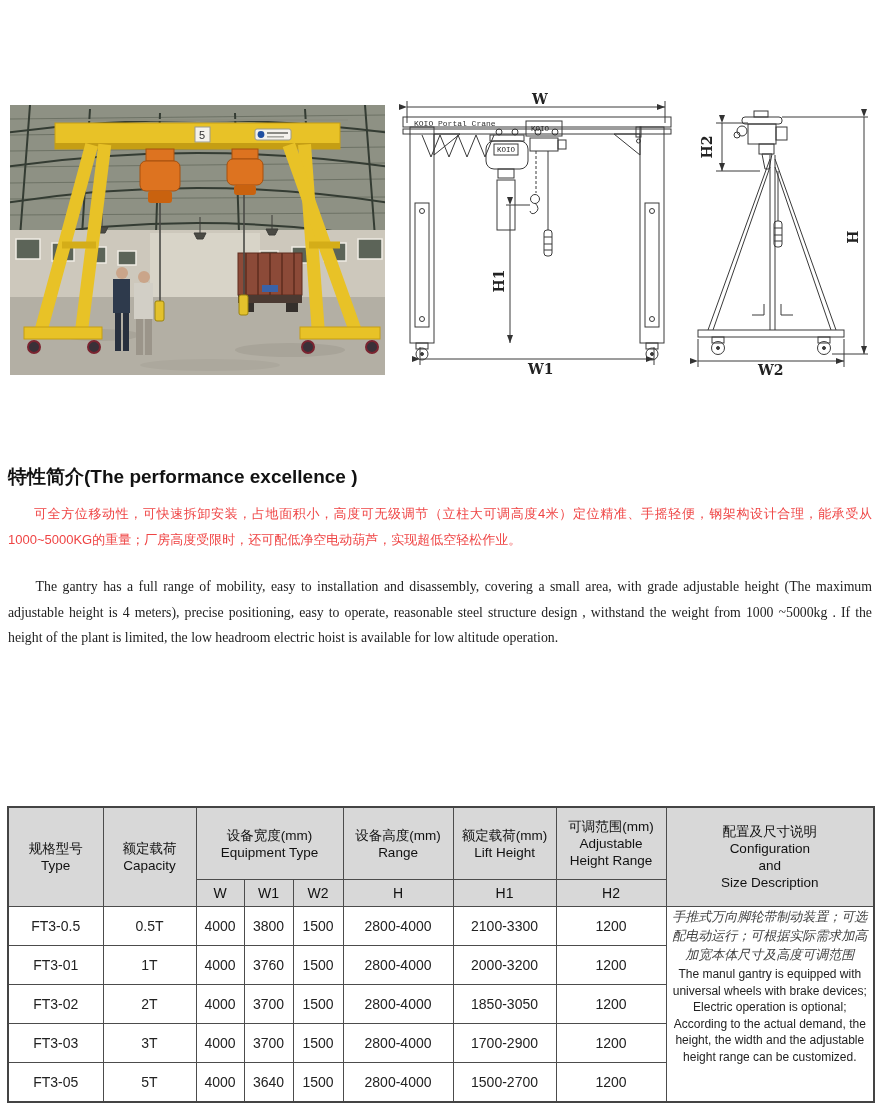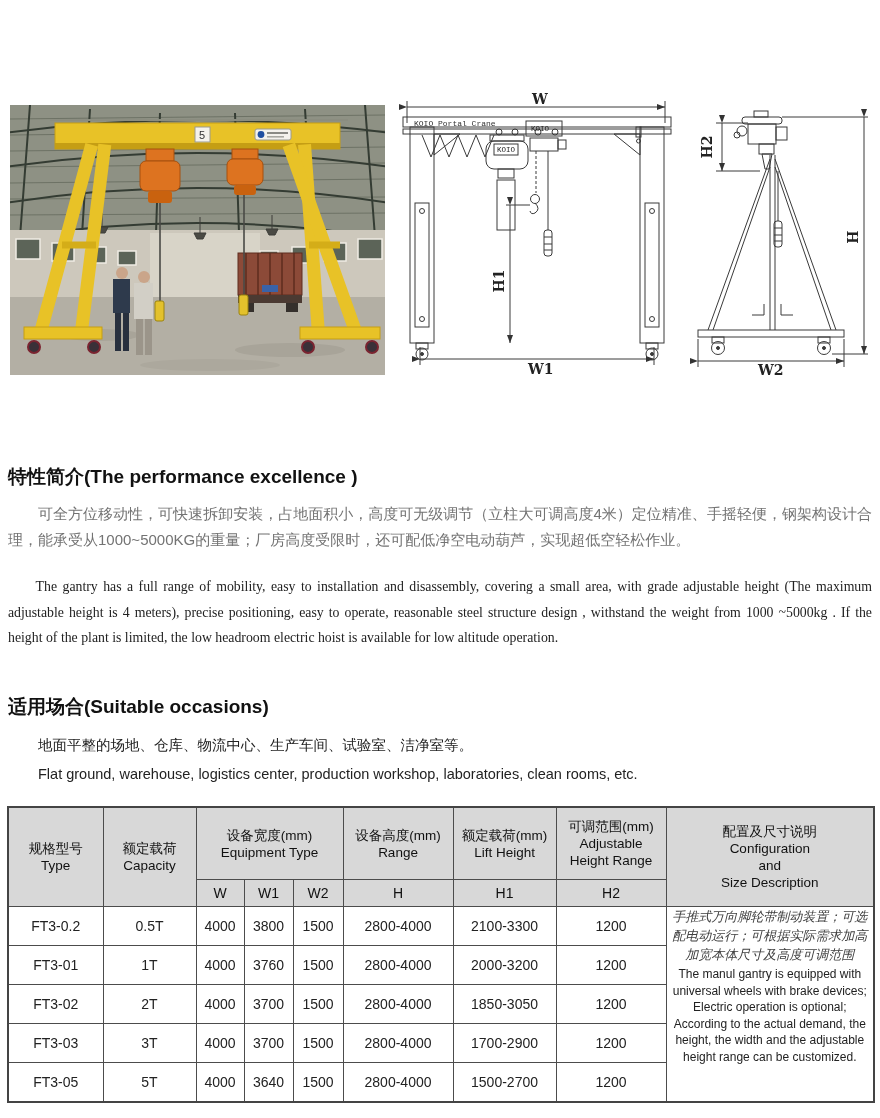--- a/index.html
+++ b/index.html
@@ -9,21 +9,21 @@
   }
   .fig { position:absolute; }
   #photo-fig { left:10px; top:105px; }
   #front-fig { left:398px; top:93px; }
   #side-fig  { left:686px; top:93px; }
 
   .sec { position:absolute; left:8px; width:864px; }
   #sec-performance { top:464px; }
   #sec-occasions   { top:694px; }
   .sec-heading { margin:0; font-size:19px; font-weight:bold; color:#111; }
-  .para-zh { margin:11px 0 0 0; font-size:15px; line-height:26px; text-indent:2em; text-align:justify; color:#737373; }
+  .para-zh { margin:11px 0 0 0; font-size:13px; line-height:26px; text-indent:2em; text-align:justify; color:#ef4444; }
   .para-en { margin:21px 0 0 0; font-size:13.8px; line-height:25.5px; text-indent:2em; text-align:justify; color:#222;font-family:Liberation Serif, serif; }
   .occ-line { margin:0; padding-left:30px; font-size:14.5px; line-height:29px; color:#222; }
   .occ-first { margin-top:11px; }
 
   table.spec { position:absolute; left:7px; top:806px; width:866px;
     border-collapse:collapse; table-layout:fixed; border:2px solid #444; }
   .spec th, .spec td { border:1px solid #4c4c4c; text-align:center; font-weight:normal; padding:0; }
   .spec thead th { background:#d8d8d8; color:#111; font-size:13.5px; line-height:17px; }
   .spec thead tr.h1 th { height:71px; }
   .spec thead tr.h2 th { height:26px; font-size:14px; }
@@ -294,25 +294,20 @@
     <text class="dim-label" x="172" y="144" transform="rotate(-90 172 144)" text-anchor="middle">H</text>
     <text class="dim-label" x="72" y="282">W2</text>
   </svg>
 
   <div class="sec" id="sec-performance">
     <h2 class="sec-heading">特性简介(The performance excellence )</h2>
     <p class="para-zh">可全方位移动性，可快速拆卸安装，占地面积小，高度可无级调节（立柱大可调高度4米）定位精准、手摇轻便，钢架构设计合理，能承受从1000~5000KG的重量；厂房高度受限时，还可配低净空电动葫芦，实现超低空轻松作业。</p>
     <p class="para-en">The gantry has a full range of mobility, easy to installation and disassembly, covering a small area, with grade adjustable height (The maximum adjustable height is 4 meters),  precise positioning, easy to operate, reasonable steel structure design , withstand the weight from 1000 ~5000kg . If the height of the plant is limited,  the  low headroom electric hoist is available  for low altitude operation.</p>
   </div>
 
-  <div class="sec" id="sec-occasions">
-    <h2 class="sec-heading">适用场合(Suitable occasions)</h2>
-    <p class="occ-line occ-first">地面平整的场地、仓库、物流中心、生产车间、试验室、洁净室等。</p>
-    <p class="occ-line">Flat ground, warehouse, logistics center, production workshop, laboratories, clean rooms, etc.</p>
-  </div>
 
   <table class="spec">
     <colgroup>
       <col style="width:95px">
         <col style="width:93px">
       <col style="width:48px">
         <col style="width:49px">
         <col style="width:50px">
       <col style="width:110px">
         <col style="width:103px">
@@ -357,21 +352,21 @@
         <th>W</th>
         <th>W1</th>
         <th>W2</th>
         <th>H</th>
         <th>H1</th>
         <th>H2</th>
       </tr>
     </thead>
     <tbody>
       <tr>
-        <td>FT3-0.2</td>
+        <td>FT3-0.5</td>
         <td>0.5T</td>
         <td>4000</td>
         <td>3800</td>
         <td>1500</td>
         <td>2800-4000</td>
         <td>2100-3300</td>
         <td>1200</td>
         <td class="config-cell" rowspan="5">
           <div class="config-zh">手推式万向脚轮带制动装置；可选配电动运行；可根据实际需求加高加宽本体尺寸及高度可调范围</div>
           <div class="config-en">The manul gantry is equipped with universal wheels with brake devices; Electric operation is optional; According to the actual demand,  the height, the width and the adjustable height range can be customized.</div>

